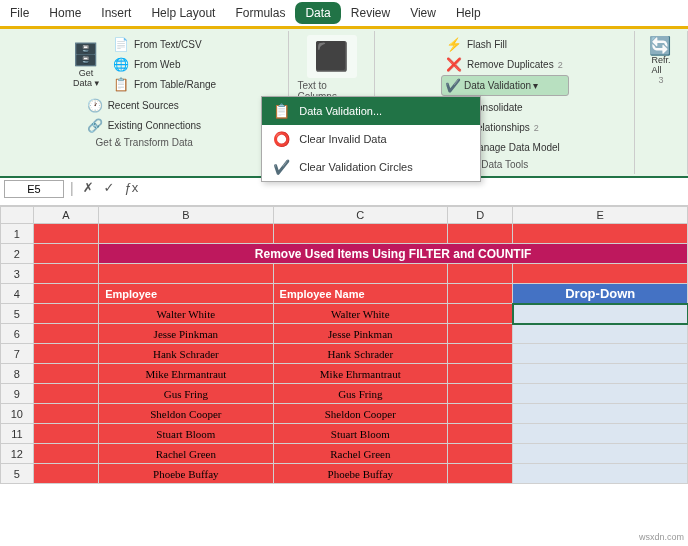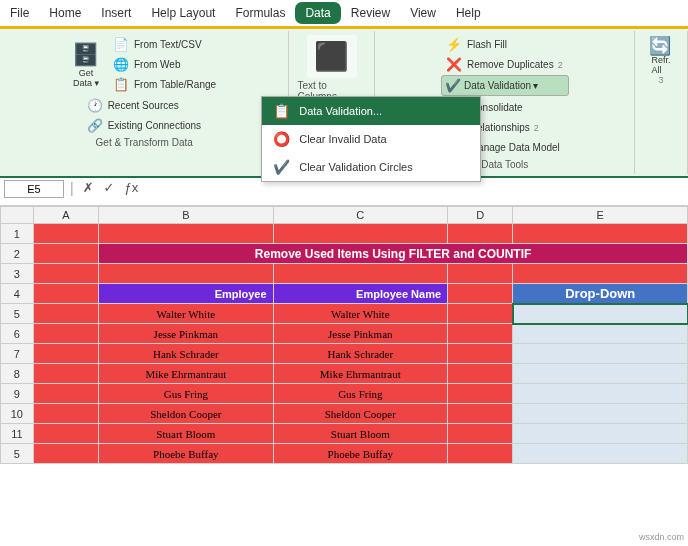--- a/index.html
+++ b/index.html
@@ -52,21 +52,21 @@
     .spreadsheet { overflow: auto; }
     table { border-collapse: collapse; width: 100%; }
     .col-header { background: #f2f2f2; border: 1px solid #ccc; text-align: center; font-size: 11px; font-weight: normal; color: #333; padding: 2px 4px; min-width: 24px; cursor: pointer; }
     .row-header { background: #f2f2f2; border: 1px solid #ccc; text-align: center; font-size: 11px; color: #333; padding: 2px 4px; min-width: 24px; cursor: pointer; }
     .cell { border: 1px solid #d0d0d0; padding: 2px 6px; font-size: 11px; height: 20px; min-width: 60px; white-space: nowrap; overflow: hidden; cursor: cell; }
     .cell.selected { outline: 2px solid #217346; outline-offset: -1px; }
 
     
     .title-cell { background: #be185d; color: #fff; font-weight: bold; text-align: center; font-size: 12px; }
     
-    .header-cell { background: #6d28d9; color: #fff; font-weight: bold; text-align: right; font-size: 11px; }
+    .header-cell { background: #ef4444; color: #fff; font-weight: bold; text-align: left; font-size: 11px; }
     
     .data-cell { text-align: center; background: #ef4444; font-family: Liberation Serif, serif; }
     
     .dropdown-header { background: #4472c4; color: #fff; font-weight: bold; text-align: center; font-size: 13px; }
     
     .dd-cell { background: #dce6f1; text-align: center; }
 
     
     .watermark { position: fixed; bottom: 4px; right: 4px; font-size: 9px; color: #999; }
   </style>
@@ -309,20 +309,28 @@
       </tr>
       <tr>
         <td class="row-header">11</td>
         <td class="cell data-cell"></td>
         <td class="cell data-cell">Stuart Bloom</td>
         <td class="cell data-cell">Stuart Bloom</td>
         <td class="cell data-cell"></td>
         <td class="cell dd-cell"></td>
       </tr>
       <tr>
+        <td class="row-header">12</td>
+        <td class="cell data-cell"></td>
+        <td class="cell data-cell">Rachel Green</td>
+        <td class="cell data-cell">Rachel Green</td>
+        <td class="cell data-cell"></td>
+        <td class="cell dd-cell"></td>
+      </tr>
+      <tr>
         <td class="row-header">5</td>
         <td class="cell data-cell"></td>
         <td class="cell data-cell">Phoebe Buffay</td>
         <td class="cell data-cell">Phoebe Buffay</td>
         <td class="cell data-cell"></td>
         <td class="cell dd-cell"></td>
       </tr>
     </tbody>
   </table>
 </div>

